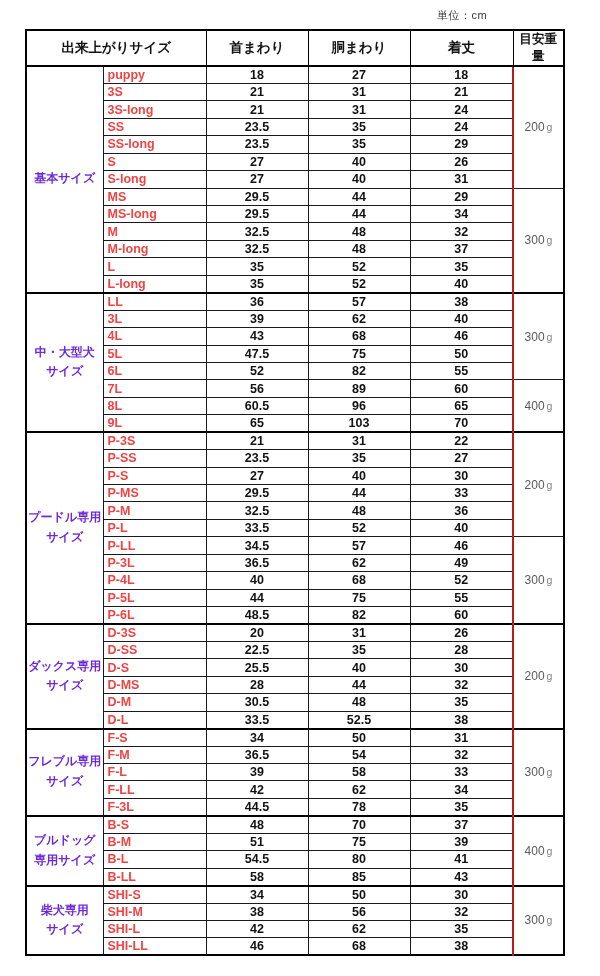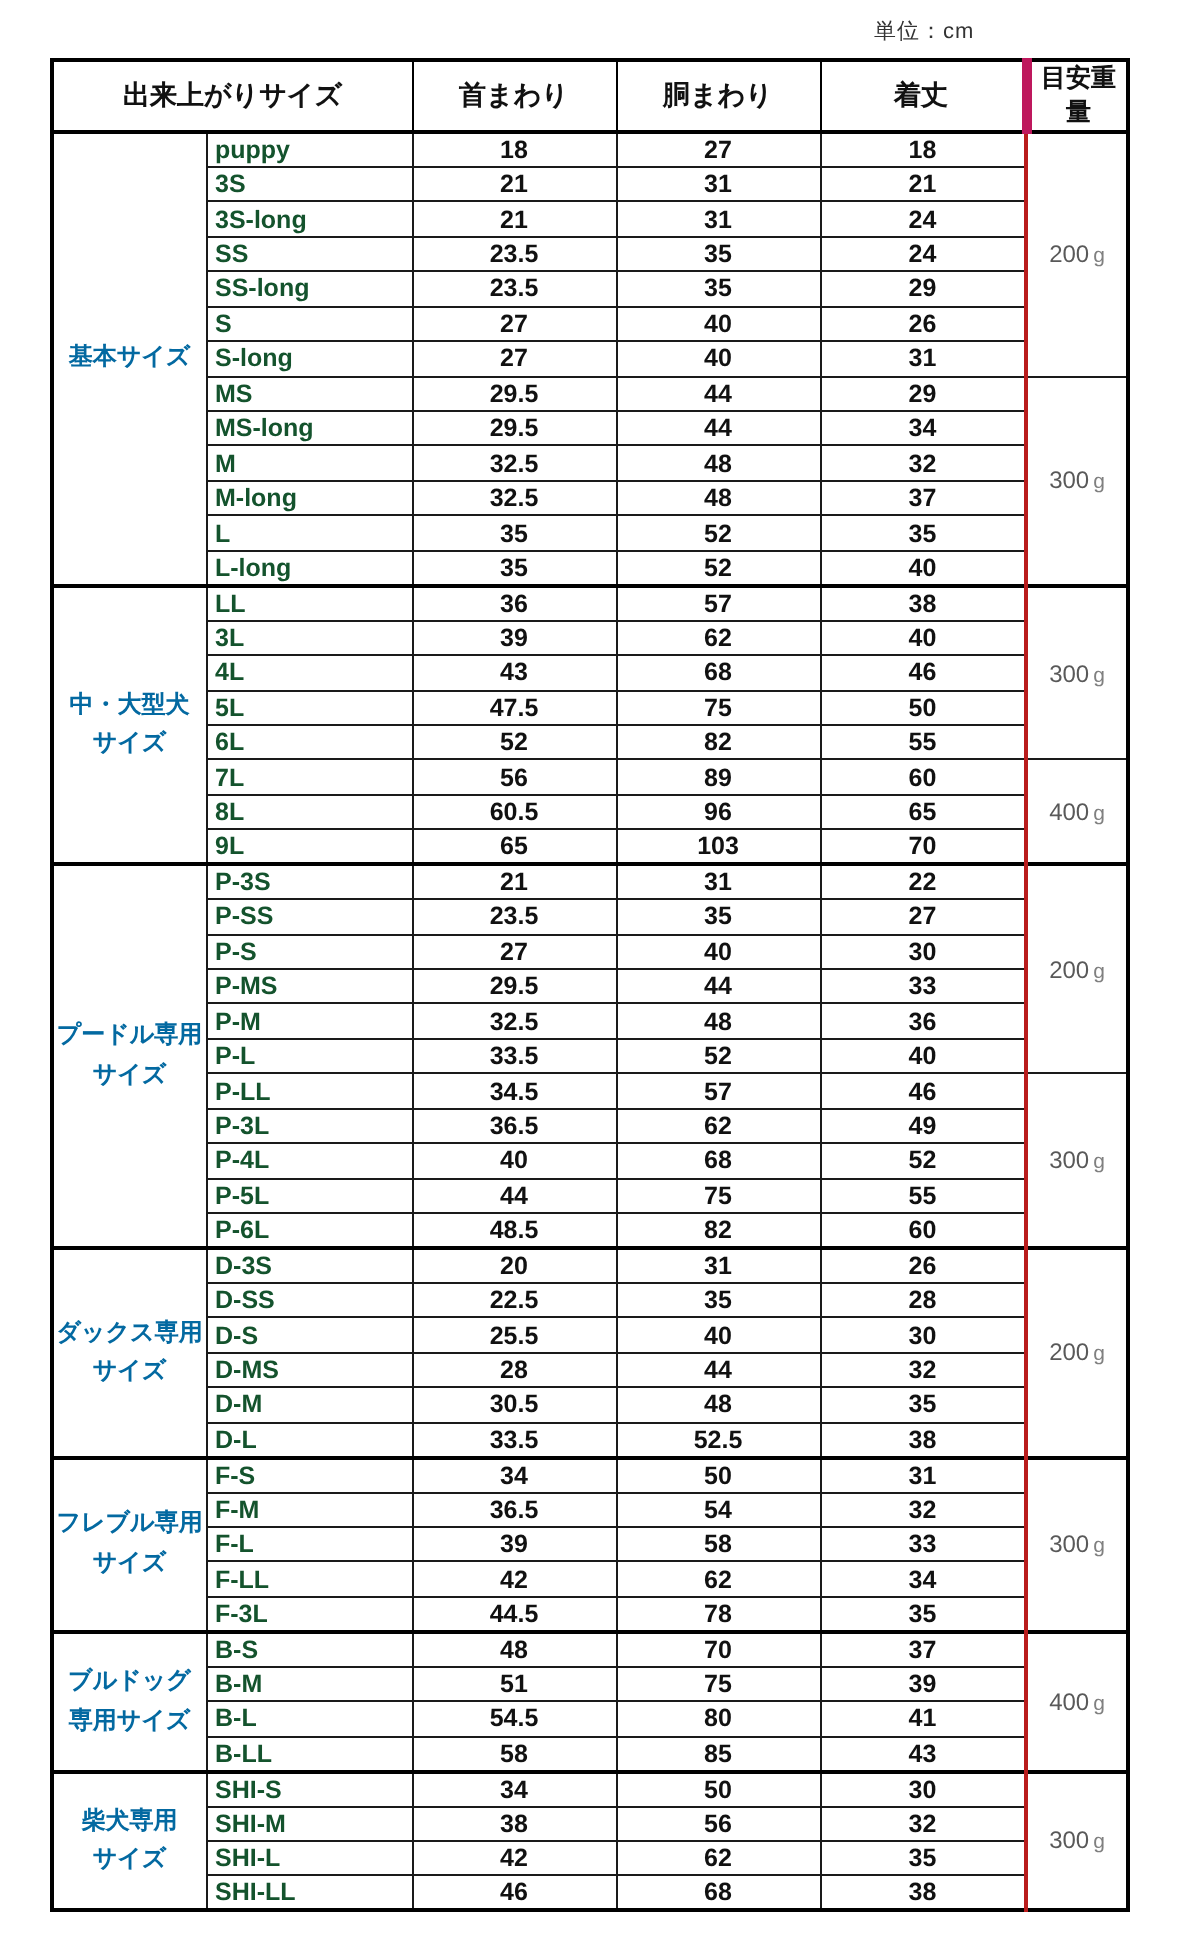--- a/index.html
+++ b/index.html
@@ -47,44 +47,44 @@
   th {
     border: 1px solid #000000;
     border-bottom: 2px solid #000000;
     font-size: 13.5px;
     font-weight: bold;
     text-align: center;
     vertical-align: middle;
     padding: 0;
     color: #111111;
   }
-  th.th-weight { border-left: 5px solid #be185d; font-size: 12.5px; }
+  th.th-weight { border-left: 1px solid #be185d; font-size: 12.5px; }
 
   td {
     border: 1px solid #1a1a1a;
     padding: 0;
     vertical-align: middle;
     overflow: hidden;
     white-space: nowrap;
   }
   tr.section-start td { border-top: 2px solid #000000; }
 
   td.group-cell {
     font-weight: bold;
     font-size: 12px;
     text-align: center;
     line-height: 1.65;
-    color: #0369a1;
+    color: #6d28d9;
   }
   td.size-cell {
     font-weight: bold;
     font-size: 12.5px;
     text-align: left;
     padding-left: 4px;
-    color: #14532d;
+    color: #ef4444;
   }
   td.num-cell {
     font-weight: bold;
     font-size: 12.5px;
     text-align: center;
     color: #111111;
   }
   td.weight-cell {
     border-left: 2px solid #b91c1c;
     text-align: center;

